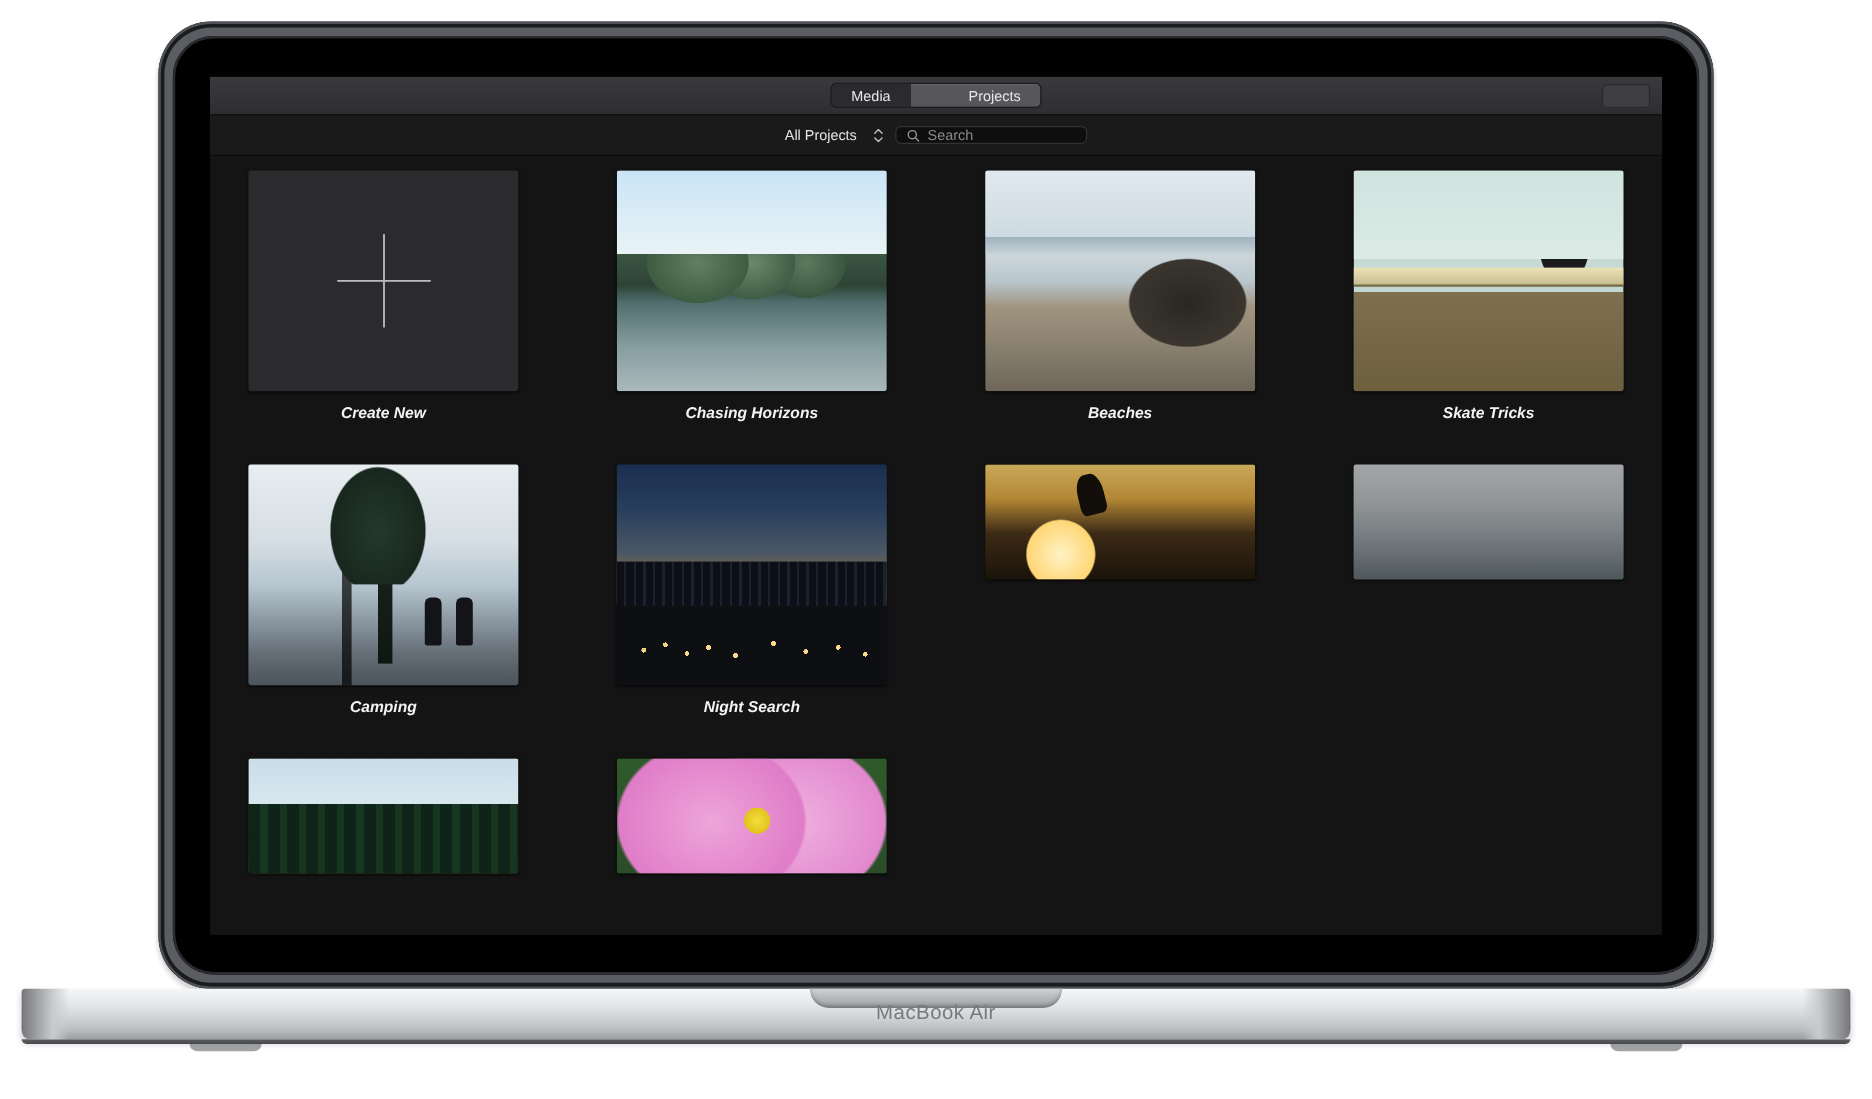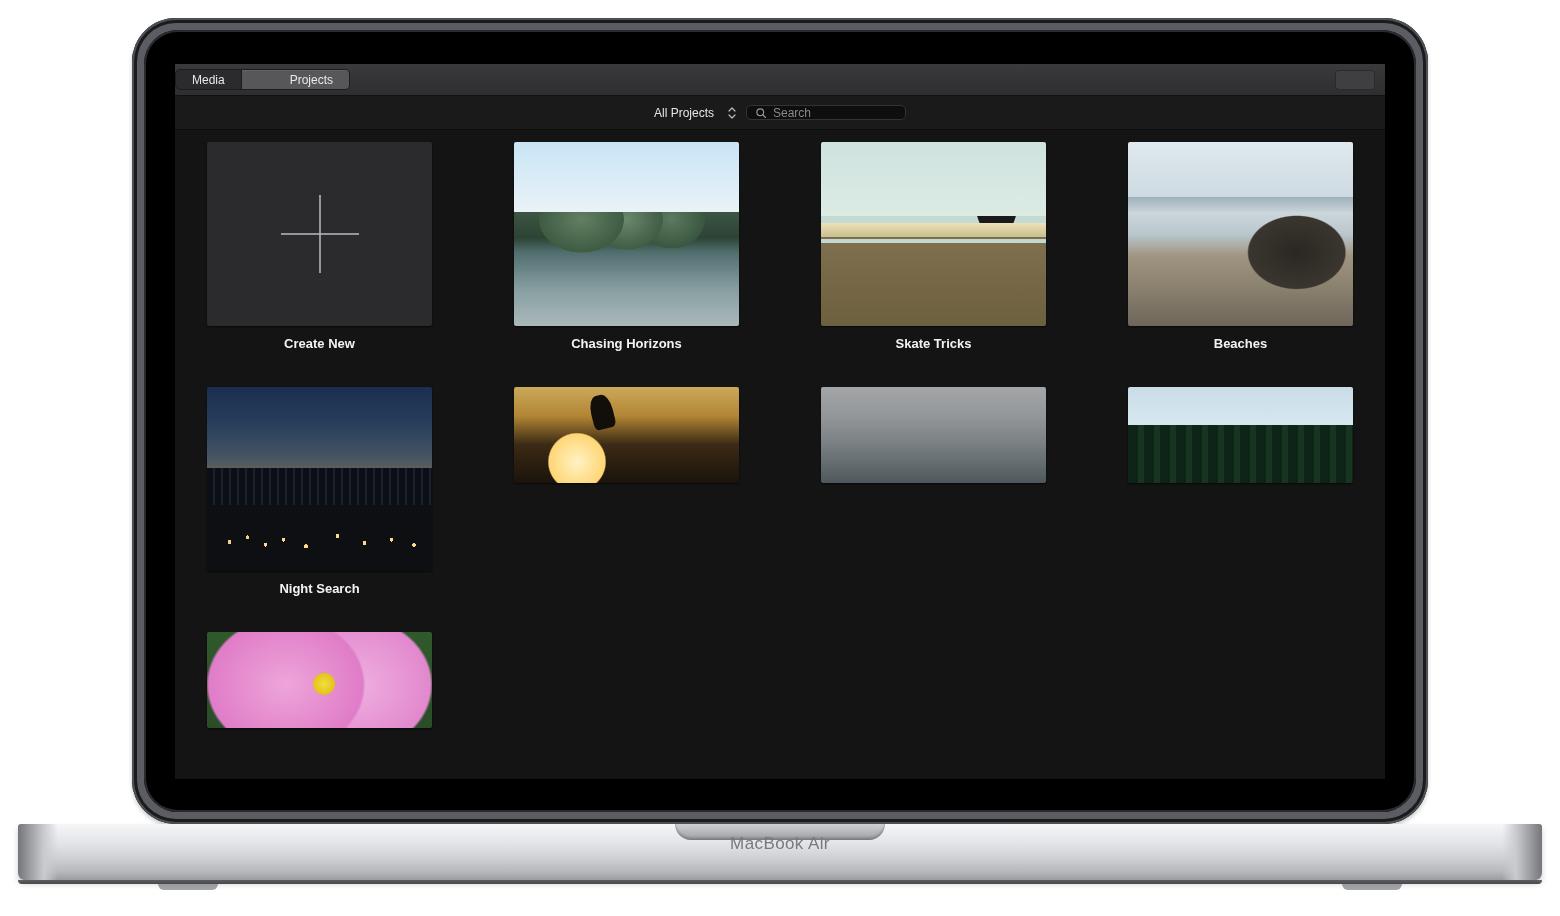--- a/index.html
+++ b/index.html
@@ -38,21 +38,21 @@
   }
   .screen {
     position:absolute; left:31px; right:31px; top:34px; bottom:33px;
     background:#141414;
     overflow:hidden;
   }
 
   
   .deck-wrap { position:relative; width:1524px; margin-left:-114px; }
   .deck {
-    position:relative; width:1524px; height:56px;
+    position:relative; width:1524px; height:42px;
     background:linear-gradient(180deg,#f5f6f8 0%,#e2e4e7 35%,#cfd1d5 60%,#b6b8bc 85%,#9b9da1 100%);
     border-radius:0 0 6px 6px;
     box-shadow:0 4px 6px rgba(0,0,0,.18);
   }
   .deck::before, .deck::after {
     content:""; position:absolute; top:0; bottom:0; width:40px;
   }
   .deck::before { left:0; border-top-left-radius:3px; border-bottom-left-radius:8px;
     background:linear-gradient(90deg,#74767a 0%,#c9cbce 65%,rgba(255,255,255,0) 100%); }
   .deck::after  { right:0; border-top-right-radius:3px; border-bottom-right-radius:8px;
@@ -76,21 +76,21 @@
   }
   .feet { position:relative; width:1524px; height:8px; }
   .foot { position:absolute; top:0; width:60px; height:6px; background:#57595d; border-radius:0 0 10px 10px; opacity:.55; }
   .foot.left  { left:140px; }
   .foot.right { right:140px; }
 
   
   .titlebar {
     height:32px; background:linear-gradient(180deg,#3a3a3c 0%,#2e2e30 100%);
     position:relative; border-bottom:1px solid #111;
-    display:flex; align-items:center; justify-content:flex-start;
+    display:flex; align-items:center; justify-content:center;
   }
   .segmented {
     display:flex; height:21px; border:1px solid #1c1c1e; border-radius:5px; overflow:hidden;
     background:#2b2b2d;
   }
   .segmented .seg {
     font-size:12px; color:#e8e8ea; padding:0 16px; display:flex; align-items:center;
     cursor:default;
   }
   .segmented .seg.active { background:#57575a; box-shadow:inset 0 1px 0 rgba(255,255,255,.07); }
@@ -122,21 +122,21 @@
   .searchbox input::placeholder { color:#8a8a8e; }
 
   .content {
     position:absolute; left:0; right:0; top:66px; bottom:0;
     background:#141414; overflow:hidden; padding:12px 26px 0;
   }
   .grid {
     display:grid; grid-template-columns:repeat(4, 1fr);
     column-gap:70px; row-gap:36px;
   }
-  .card { display:flex; flex-direction:column; align-items:center; gap:10px; cursor:default; }
+  .card { display:flex; flex-direction:column; align-items:center; gap:10px; cursor:default;font-style:italic; }
   .thumb {
     width:225px; height:184px; background:#2b2b2d; border-radius:2px;
     box-shadow:0 1px 2px rgba(0,0,0,.6);
     position:relative; overflow:hidden;
   }
   .label { color:#f3f3f5; font-size:13px; font-weight:600; text-align:center; }
 
   .create .plus { position:absolute; left:50%; top:50%; transform:translate(-50%,-50%); }
   .create .plus line { stroke:#bcbcc0; stroke-width:1.5; }
 
@@ -279,29 +279,35 @@
                 </div>
                 <div class="label">Create New</div>
               </div>
 
               <div class="card">
                 <div class="thumb th-horizons"></div>
                 <div class="label">Chasing Horizons</div>
               </div>
 
               <div class="card">
+                <div class="thumb th-beaches"></div>
+                <div class="label">Beaches</div>
+              </div>
+
+              <div class="card">
                 <div class="thumb th-skate"></div>
                 <div class="label">Skate Tricks</div>
               </div>
 
               <div class="card">
-                <div class="thumb th-beaches"></div>
-                <div class="label">Beaches</div>
-              </div>
-
+                <div class="thumb th-camping">
+                    <div class="ppl"></div>
+                  </div>
+                <div class="label">Camping</div>
+              </div>
 
               <div class="card">
                 <div class="thumb th-night">
                     <div class="sky"></div>
                   </div>
                 <div class="label">Night Search</div>
               </div>
 
 
 

